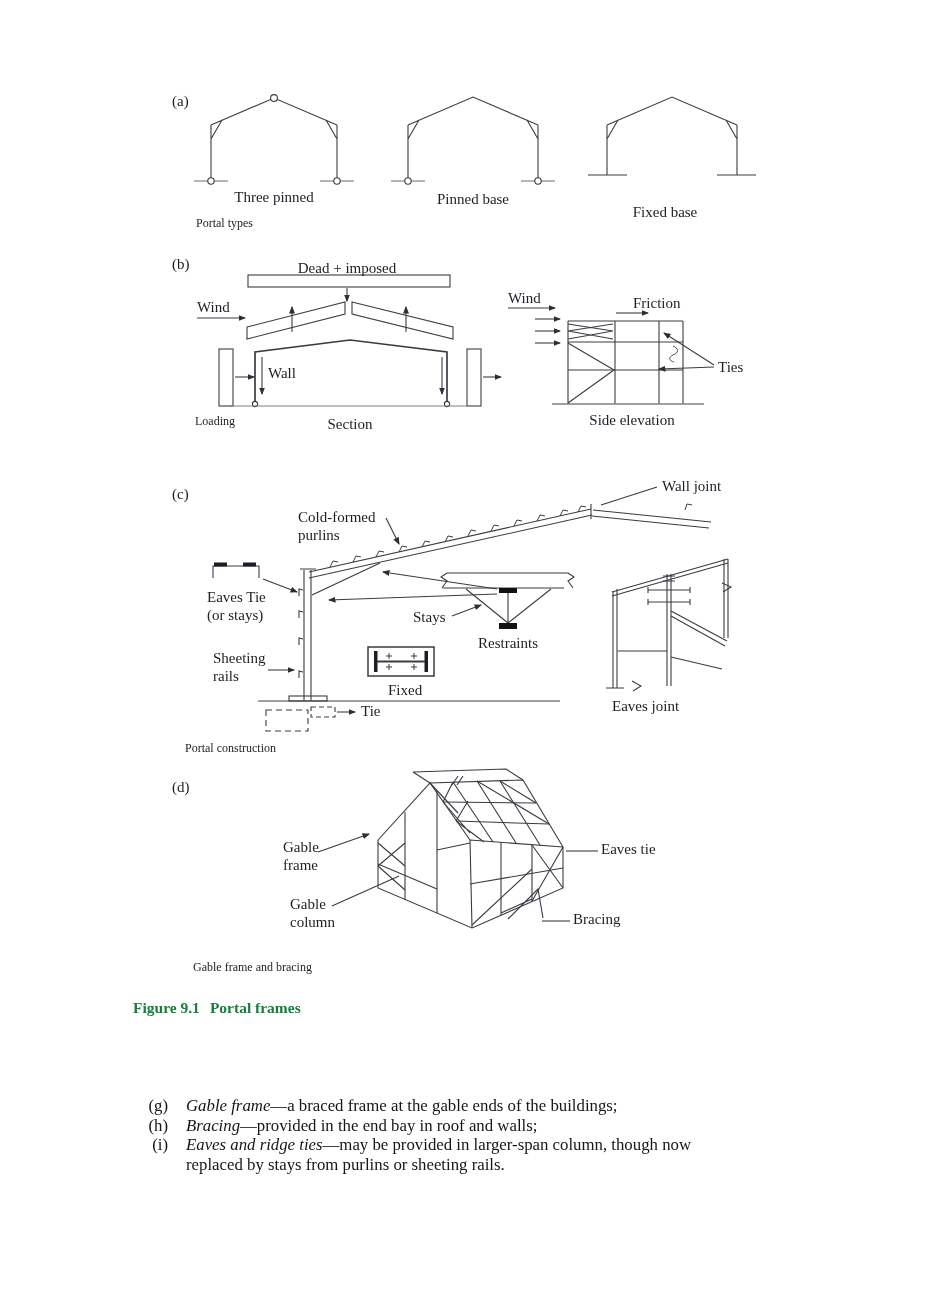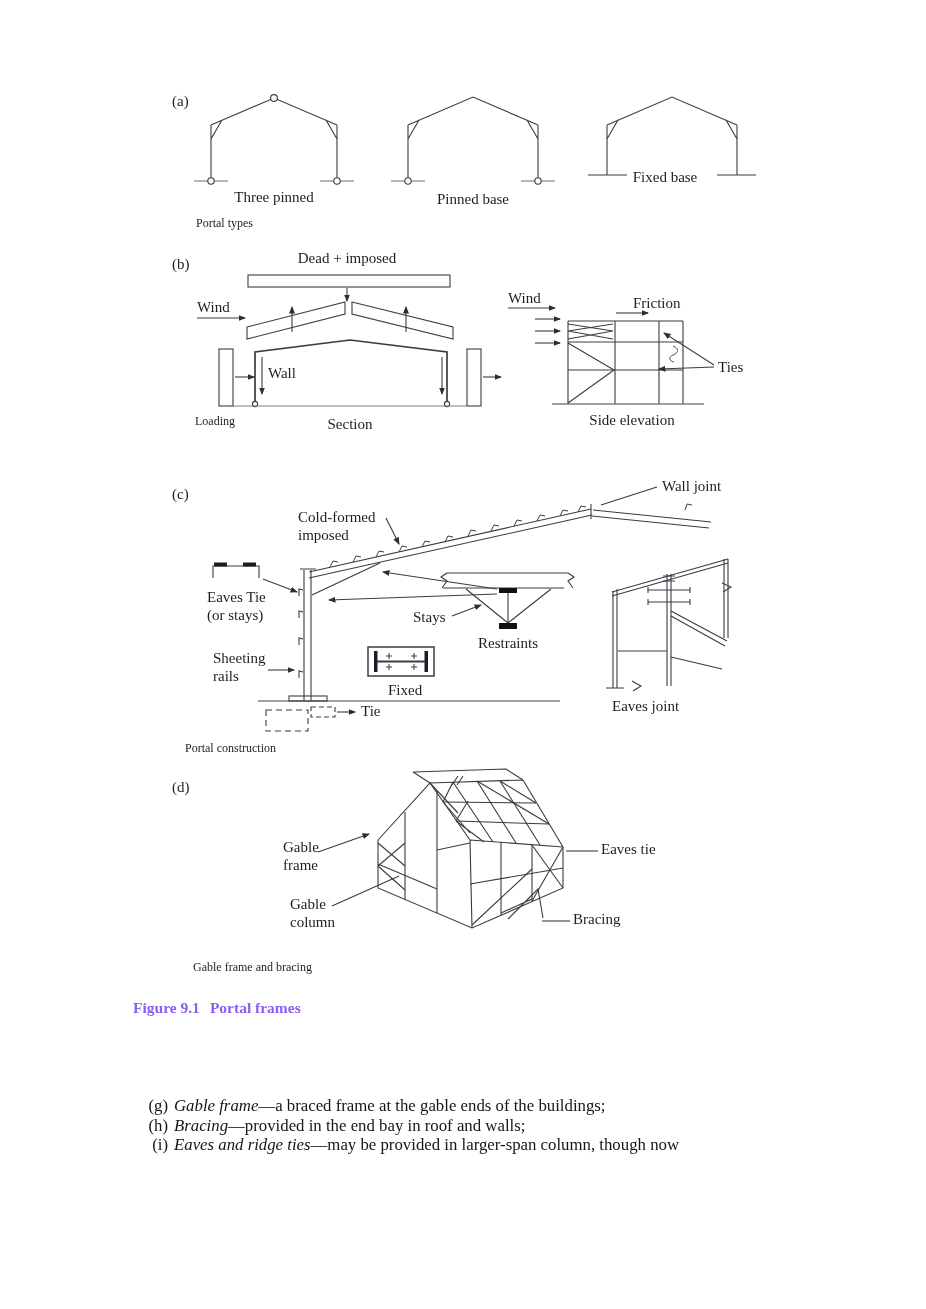--- a/index.html
+++ b/index.html
@@ -2,26 +2,26 @@
 <html><head>
 <meta charset="utf-8">
 <style>
   html,body{margin:0;padding:0;background:#ffffff;}
   #page{position:relative;width:926px;height:1309px;background:#ffffff;overflow:hidden;
         font-family:"Liberation Serif", serif;color:#1d1d27;}
   #art{position:absolute;left:0;top:0;}
   .lbl{position:absolute;font-size:15px;line-height:1.18;white-space:pre-line;color:#1d1d27;}
   .ctr{transform:translateX(-50%);white-space:nowrap;}
   .cap{font-size:12px;}
-  .figcap{position:absolute;left:133px;top:999px;font-weight:bold;font-size:15.5px;color:#8b5cf6;}
+  .figcap{position:absolute;left:133px;top:999px;font-weight:bold;font-size:15.5px;color:#15803d;}
   .figcap .sp{display:inline-block;width:10px;}
   .notes{position:absolute;left:141px;top:1096px;width:660px;font-size:16.8px;line-height:19.6px;color:#15151c;}
   .note{display:flex;}
   .note .marker{flex:0 0 27px;text-align:right;}
-  .note .body{margin-left:6px;}
+  .note .body{margin-left:18px;}
   .note .cont{display:block;}
   i{font-style:italic;}
 </style>
 </head>
 <body>
 
 <div id="page">
 
 <svg id="art" width="926" height="1309" viewBox="0 0 926 1309">
   <defs>
@@ -167,39 +167,39 @@
     <path d="M318,852 L369,834" marker-end="url(#ah)"></path>
     <path d="M332,906 L399,876"></path>
     <path d="M566,851 H598"></path>
     <path d="M542,921 H570"></path>
   </g>
 </svg>
 
   <span class="lbl" style="left:172px;top:93px">(a)</span>
   <span class="lbl ctr" style="left:274px;top:189px">Three pinned</span>
   <span class="lbl ctr" style="left:473px;top:191px">Pinned base</span>
-  <span class="lbl ctr" style="left:665px;top:169px">Fixed base</span>
+  <span class="lbl ctr" style="left:665px;top:204px">Fixed base</span>
   <span class="lbl cap" style="left:196px;top:216px">Portal types</span>
 
   <span class="lbl" style="left:172px;top:256px">(b)</span>
-  <span class="lbl ctr" style="left:347px;top:250px">Dead + imposed</span>
+  <span class="lbl ctr" style="left:347px;top:260px">Dead + imposed</span>
   <span class="lbl" style="left:197px;top:299px">Wind</span>
   <span class="lbl" style="left:268px;top:365px">Wall</span>
   <span class="lbl ctr" style="left:350px;top:416px">Section</span>
   <span class="lbl cap" style="left:195px;top:414px">Loading</span>
 
   <span class="lbl" style="left:508px;top:290px">Wind</span>
   <span class="lbl" style="left:633px;top:295px">Friction</span>
   <span class="lbl" style="left:718px;top:359px">Ties</span>
   <span class="lbl ctr" style="left:632px;top:412px">Side elevation</span>
 
   <span class="lbl" style="left:172px;top:486px">(c)</span>
   <span class="lbl" style="left:662px;top:478px">Wall joint</span>
   <span class="lbl" style="left:298px;top:509px">Cold-formed
-imposed</span>
+purlins</span>
   <span class="lbl" style="left:207px;top:589px">Eaves Tie
 (or stays)</span>
   <span class="lbl" style="left:413px;top:609px">Stays</span>
   <span class="lbl" style="left:478px;top:635px">Restraints</span>
   <span class="lbl" style="left:213px;top:650px">Sheeting
 rails</span>
   <span class="lbl" style="left:388px;top:682px">Fixed</span>
   <span class="lbl" style="left:361px;top:703px">Tie</span>
   <span class="lbl" style="left:612px;top:698px">Eaves joint</span>
   <span class="lbl cap" style="left:185px;top:741px">Portal construction</span>
@@ -221,17 +221,17 @@
     <div class="note">
       <span class="marker">(g)</span>
       <span class="body"><i>Gable frame</i><span>—a braced frame at the gable ends of the buildings;</span><span class="cont"></span></span>
     </div>
     <div class="note">
       <span class="marker">(h)</span>
       <span class="body"><i>Bracing</i><span>—provided in the end bay in roof and walls;</span><span class="cont"></span></span>
     </div>
     <div class="note">
       <span class="marker">(i)</span>
-      <span class="body"><i>Eaves and ridge ties</i><span>—may be provided in larger-span column, though now</span></span>
+      <span class="body"><i>Eaves and ridge ties</i><span>—may be provided in larger-span column, though now</span><span class="cont">replaced by stays from purlins or sheeting rails.</span></span>
     </div>
   </div>
 
 </div>
 
 </body></html>

